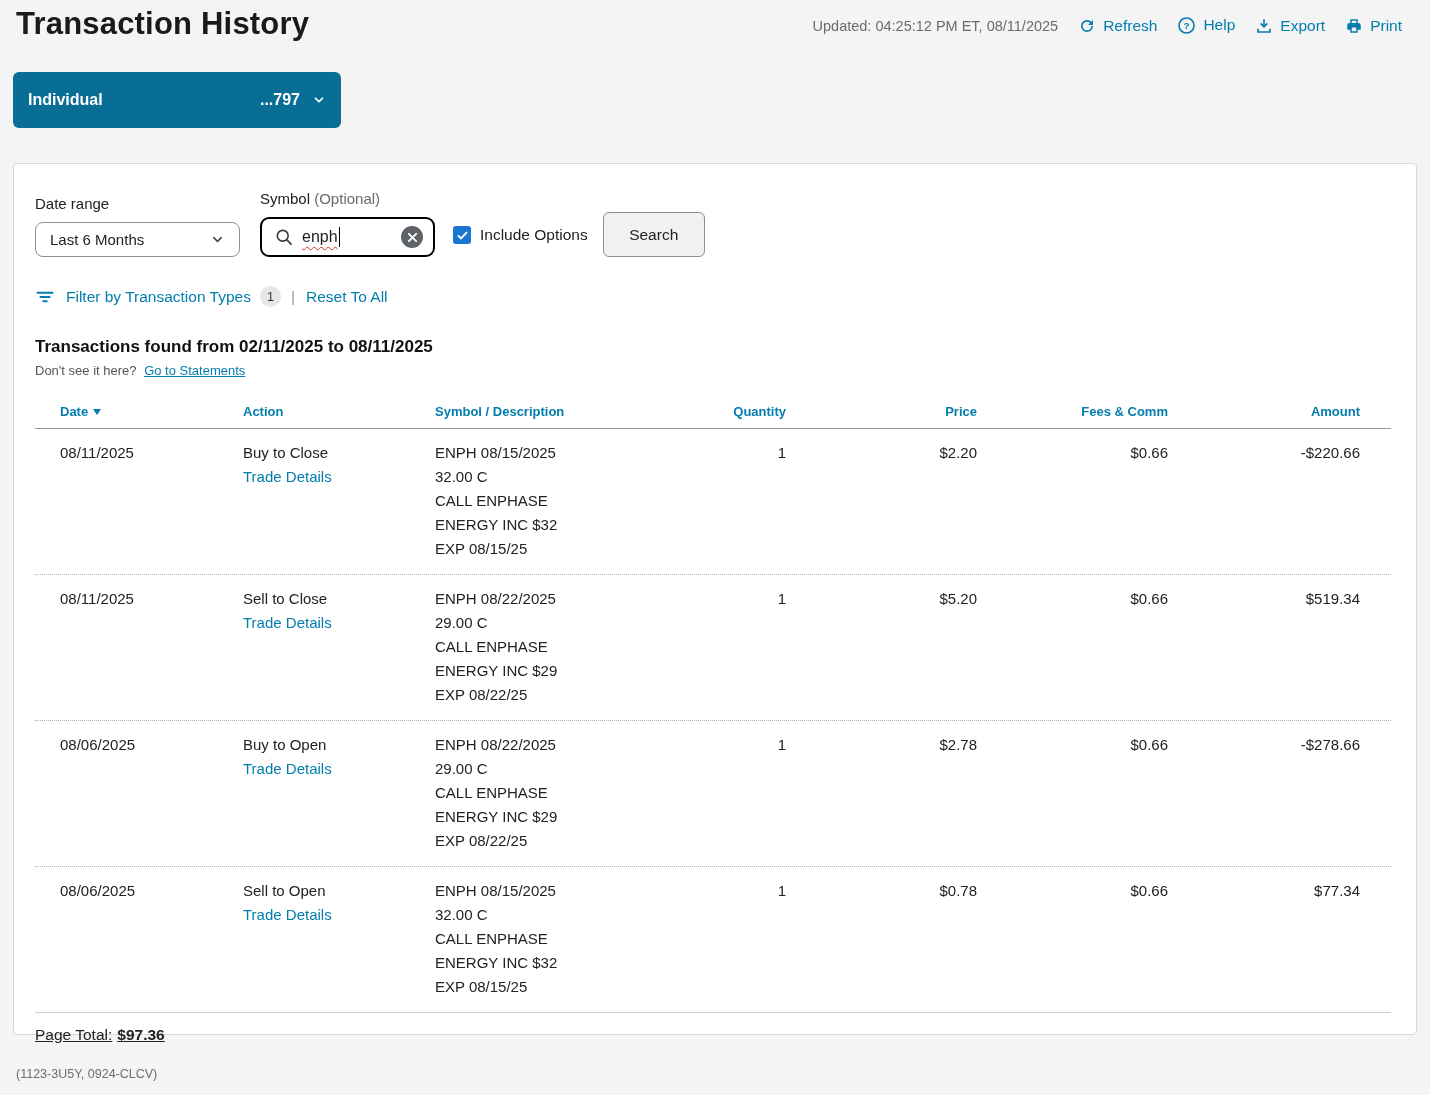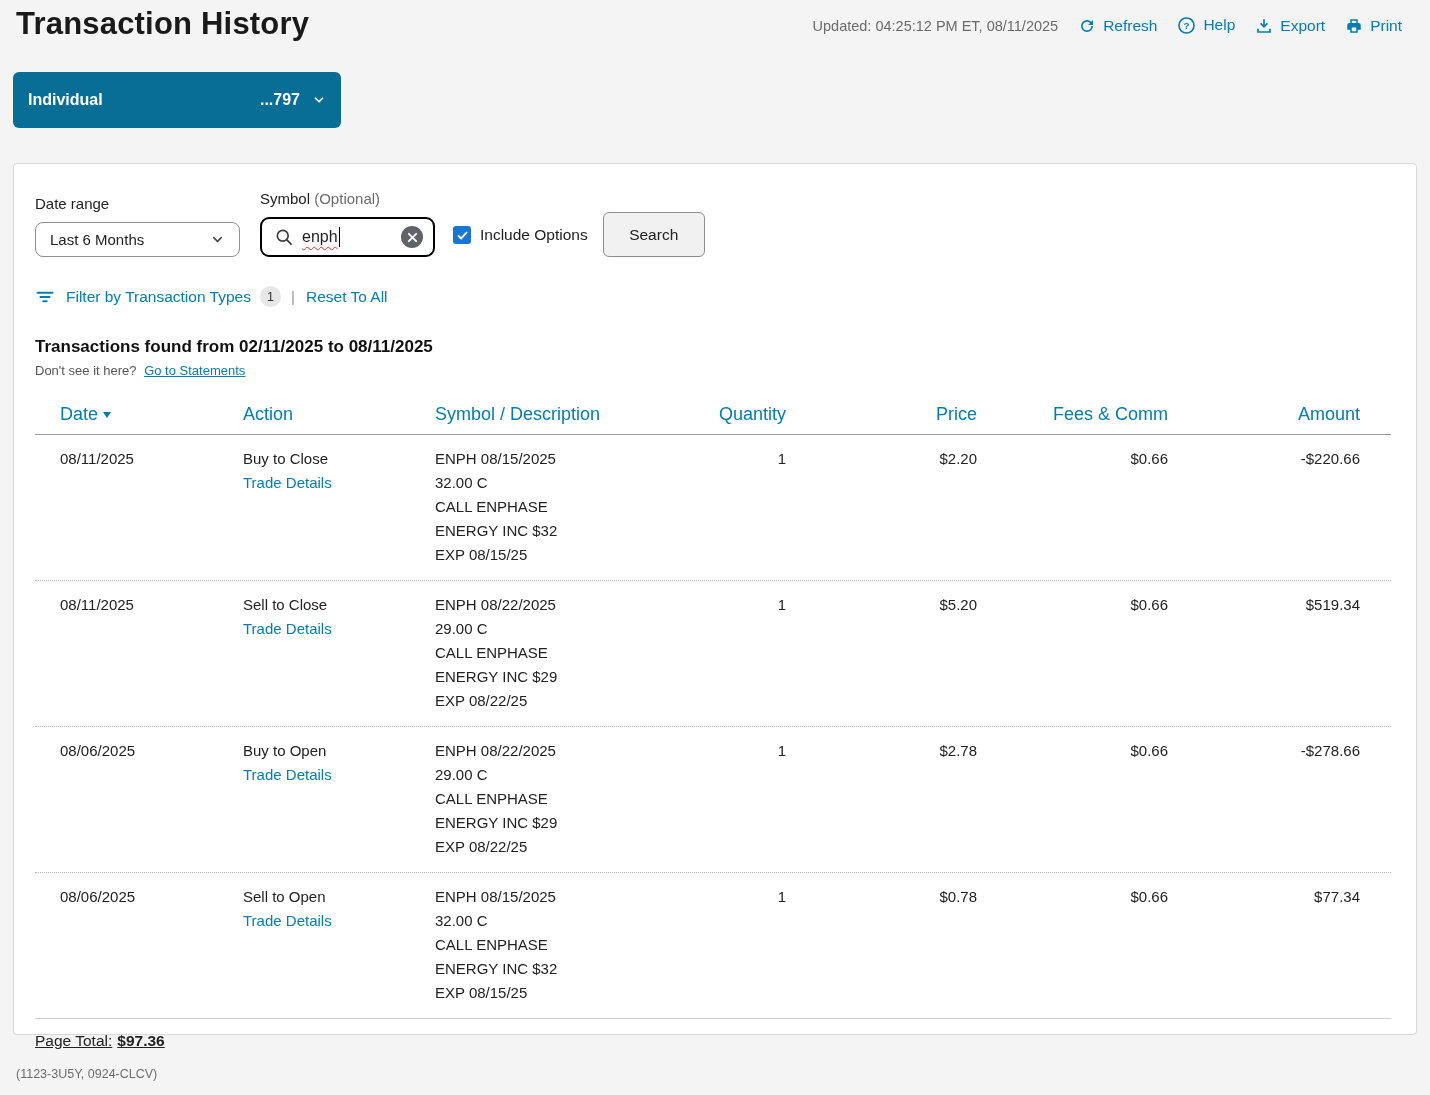--- a/index.html
+++ b/index.html
@@ -84,21 +84,21 @@
 
   
   .results-summary { margin-top:30px; font-size:17px; font-weight:bold; color:#111; }
   .statements-line { margin-top:6px; font-size:13px; color:#555; }
   .statements-link { color:#037dae; text-decoration:underline; cursor:pointer; margin-left:4px; }
 
   
   .txn-table { margin-top:26px; }
   .trow { display:grid; grid-template-columns:208px 192px 202px 149px 191px 191px 206px; }
   .thead { border-bottom:1px solid #9a9a9a; }
-  .th { color:#037dae; font-size:18px; padding:0 0 9px 0; }
+  .th { color:#037dae; font-size:13px; padding:0 0 9px 0;font-weight:bold; }
   .th.first { padding-left:25px; display:flex; align-items:center; gap:5px; cursor:pointer; }
   .num { text-align:right; }
   .th.num:last-child, .cell.num:last-child { padding-right:14px; }
   .sort-arrow { width:0; height:0; border-left:4.5px solid transparent; border-right:4.5px solid transparent; border-top:6px solid #037dae; display:inline-block; }
   .tbody-row { border-bottom:1px dotted #b3b3b3; }
   .tbody-row:last-child { border-bottom:1px solid #cfcfcf; }
   .cell { font-size:15px; color:#222; padding-top:12px; padding-bottom:13px; line-height:24px; }
   .cell.date { padding-left:25px; }
   .trade-details { color:#037dae; text-decoration:none; cursor:pointer; }
   .total-row { display:flex; padding:13px 14px 0 0; font-size:15.5px; color:#222;text-decoration:underline; }

